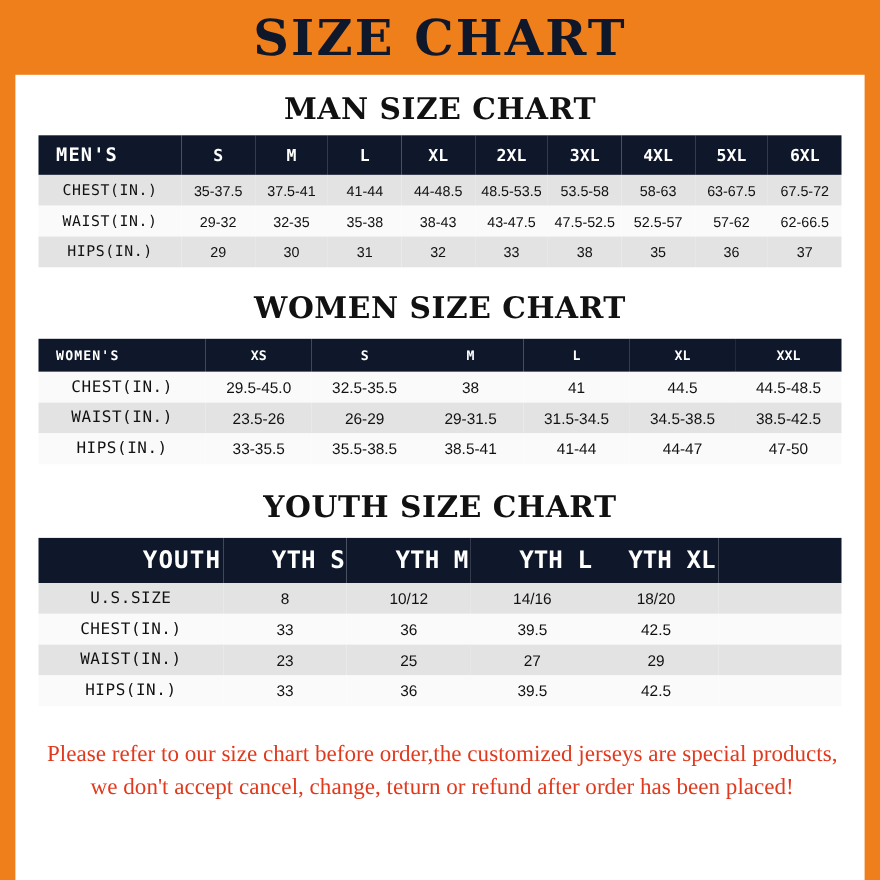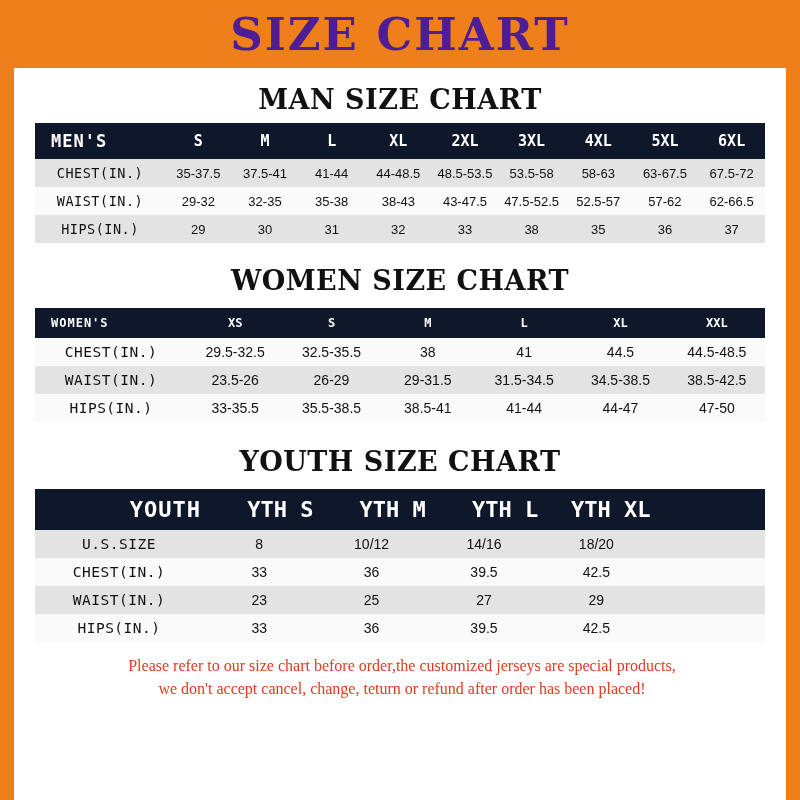--- a/index.html
+++ b/index.html
@@ -28,21 +28,21 @@
     display: flex;
     align-items: center;
     justify-content: center;
     margin: 0 -14px;
   }
   .banner-title {
     font-family: "DejaVu Serif", serif;
     font-weight: bold;
     font-size: 45px;
     letter-spacing: 2px;
-    color: #4c1d95;
+    color: #0f172a;
     line-height: 1;
   }
   .content {
     padding: 0 14px;
   }
   .section-title {
     text-align: center;
     font-family: "DejaVu Serif", serif;
     font-weight: bold;
     font-size: 27px;
@@ -98,26 +98,26 @@
   .youth col.c0 { width: 168px; }
 
   .women .hdr-row th { font-size: 12px; }
   .women .body-row td { font-size: 14px; }
   .women .body-row td.rowlabel { font-size: 14.5px; }
   .youth .hdr-row th { font-size: 22px; text-align: right; }
   .youth .body-row td { font-size: 14px; }
   .youth .body-row td.rowlabel { font-size: 14.5px; }
 
   .notice {
-    margin: 12px auto 0;
+    margin: 28px auto 0;
     width: 748px;
     text-align: center;
     color: #e03a1e;
     font-family: "Liberation Serif", serif;
-    font-size: 16px;
+    font-size: 21px;
     line-height: 1.45;
   }
   .notice div { white-space: nowrap; }
 </style>
 </head>
 <body>
 
 <div class="page">
 
   <div class="banner">
@@ -210,21 +210,21 @@
         <th class="rowlabel">WOMEN'S</th>
         <th>XS</th>
         <th>S</th>
         <th>M</th>
         <th>L</th>
         <th>XL</th>
         <th>XXL</th>
       </tr>
       <tr class="body-row shade-b">
         <td class="rowlabel">CHEST(IN.)</td>
-        <td>29.5-32.5</td>
+        <td>29.5-45.0</td>
         <td>32.5-35.5</td>
         <td>38</td>
         <td>41</td>
         <td>44.5</td>
         <td>44.5-48.5</td>
       </tr>
       <tr class="body-row shade-a">
         <td class="rowlabel">WAIST(IN.)</td>
         <td>23.5-26</td>
         <td>26-29</td>

